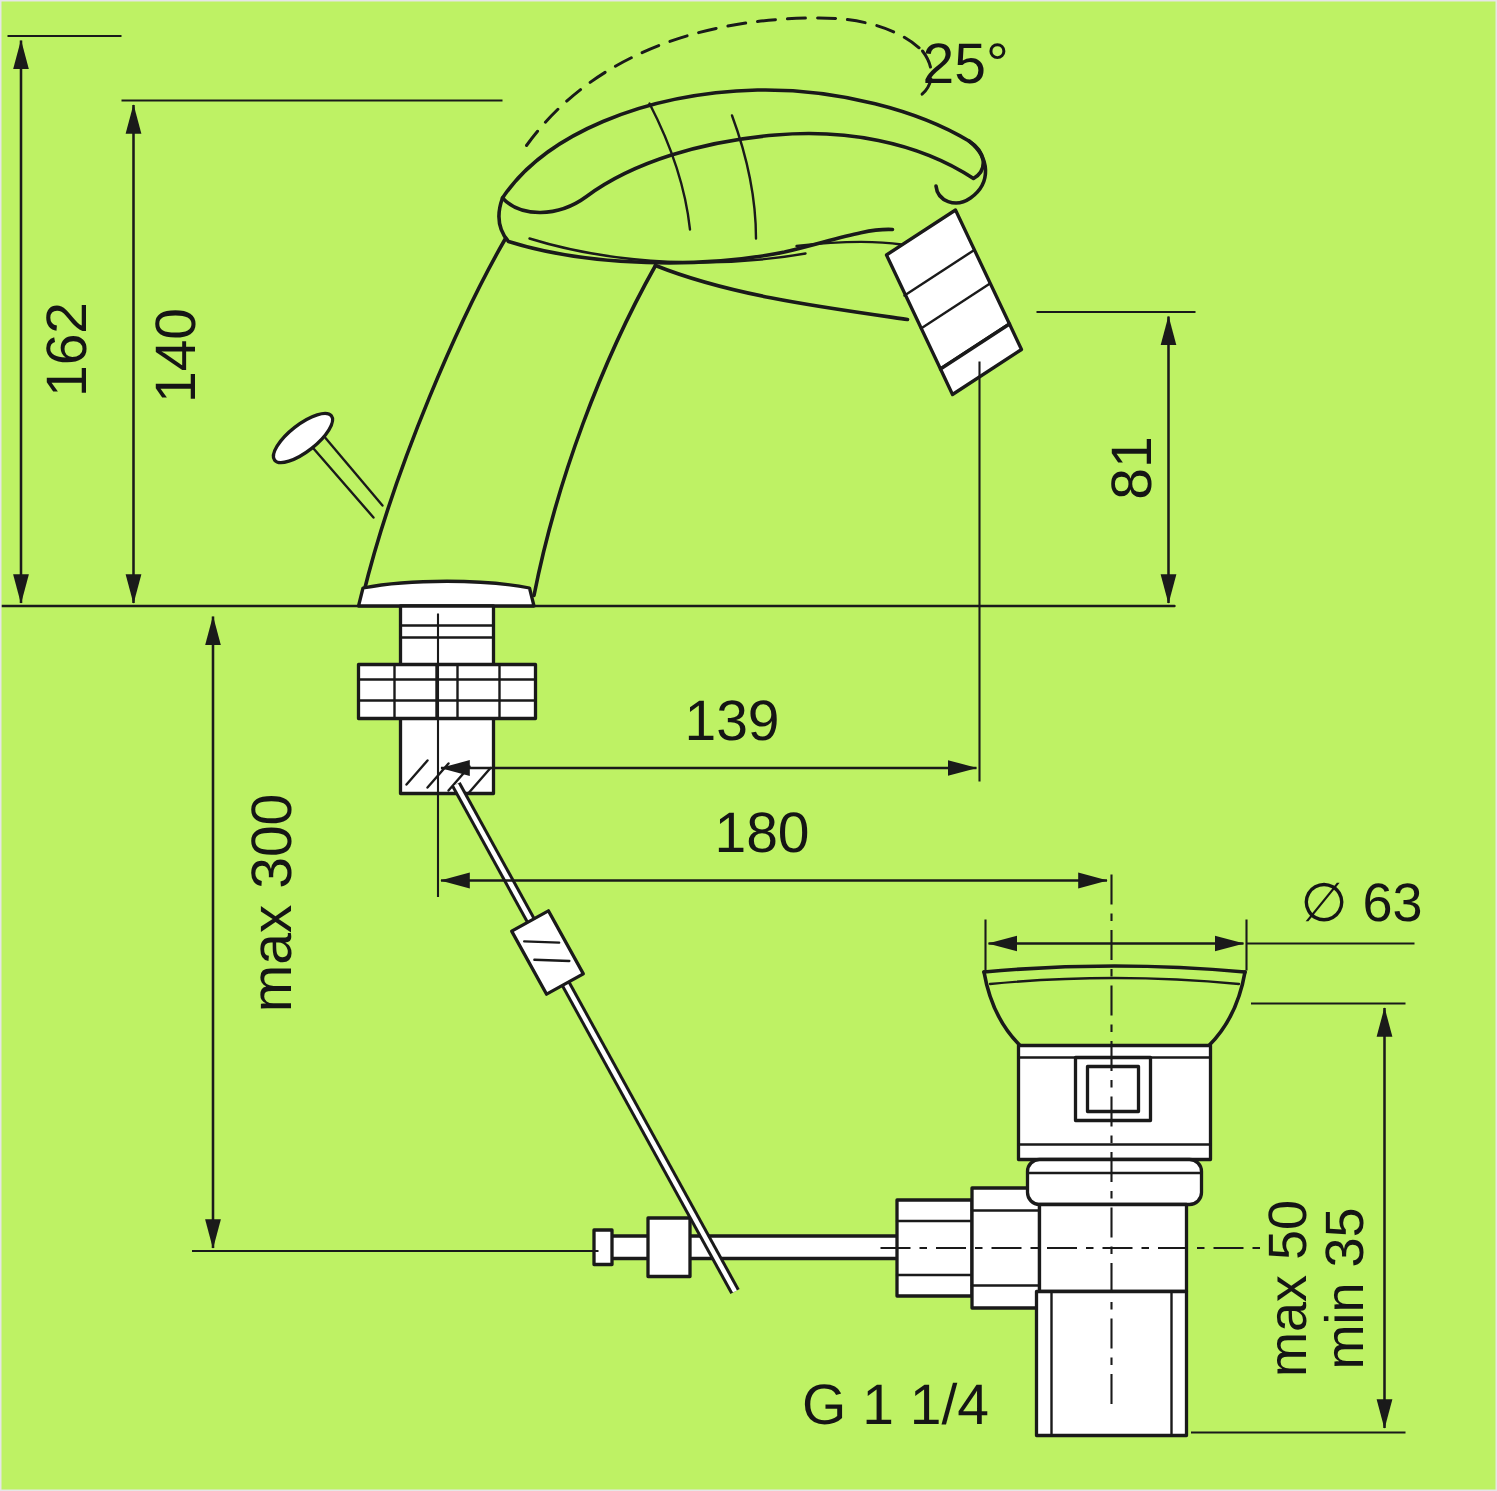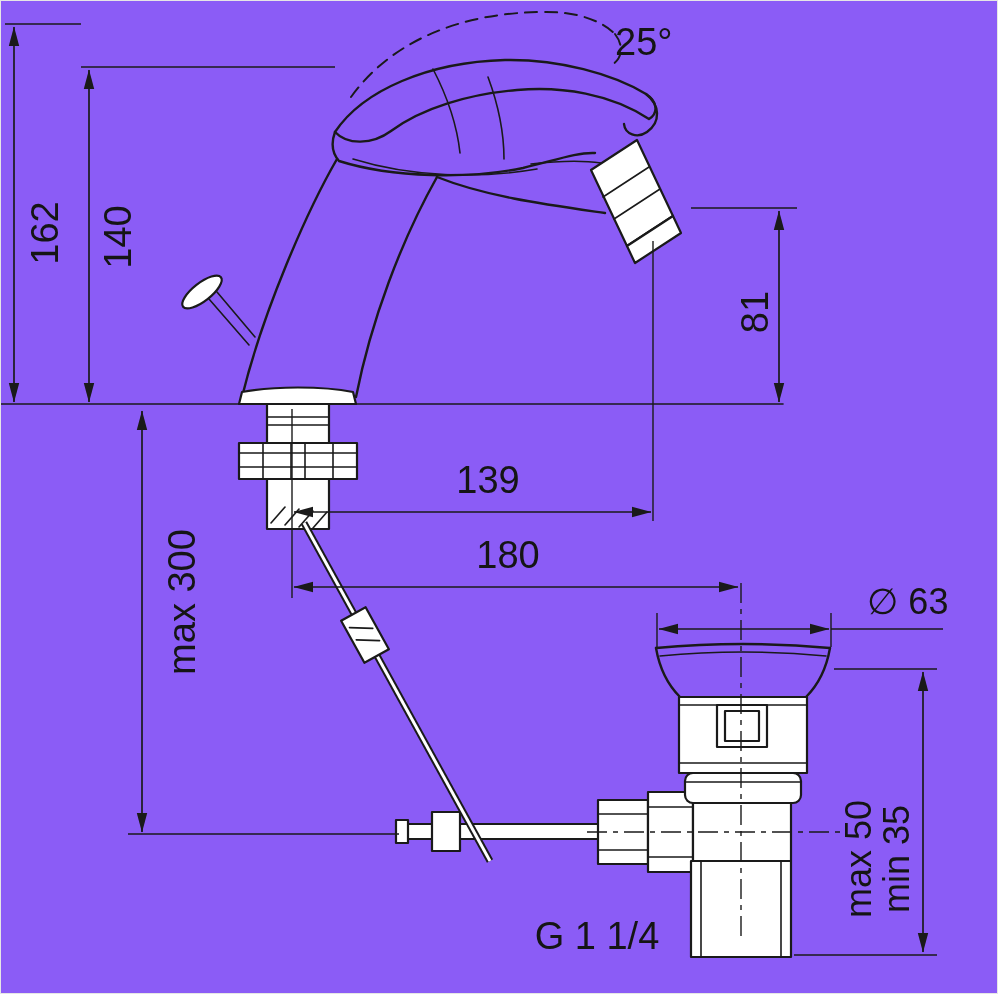--- a/index.html
+++ b/index.html
@@ -1,17 +1,17 @@
 <!DOCTYPE html>
 <html><head>
 <meta charset="utf-8">
 <style>
   html,body{margin:0;padding:0;background:#fff;}
   .stage{
-    position:relative;width:998px;height:994px;background:#8b5cf6;
+    position:relative;width:998px;height:994px;background:#bef264;
     font-family:"Liberation Sans",sans-serif;overflow:hidden;
     border:1px solid #e6e6e6;box-sizing:border-box;
   }
   svg{position:absolute;left:0;top:0;}
   .obj{stroke:#1a1a1a;stroke-width:2.4;fill:none;stroke-linecap:round;stroke-linejoin:round;}
   .obj2{stroke:#1a1a1a;stroke-width:1.6;fill:none;stroke-linecap:round;}
   .part{fill:#ffffff;stroke:#1a1a1a;stroke-width:2.2;stroke-linejoin:round;}
   .dim{stroke:#1a1a1a;stroke-width:1.7;fill:none;}
   .ext{stroke:#1a1a1a;stroke-width:1.4;fill:none;}
   .cl{stroke:#1a1a1a;stroke-width:1.4;fill:none;stroke-dasharray:20 6 5 6;}

